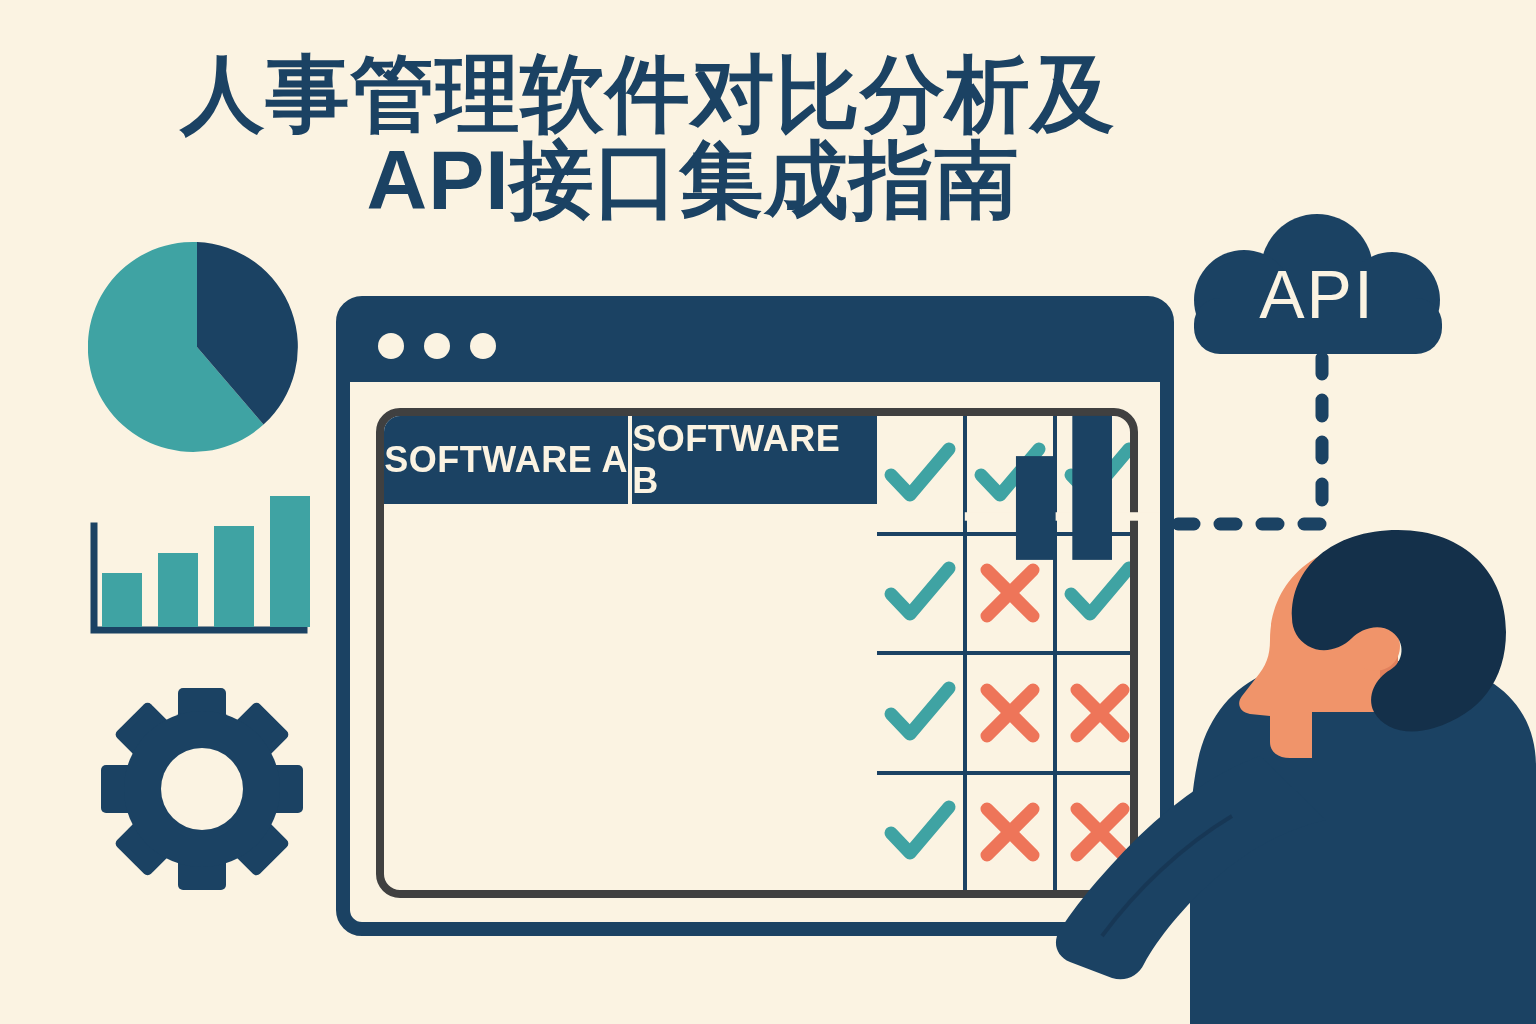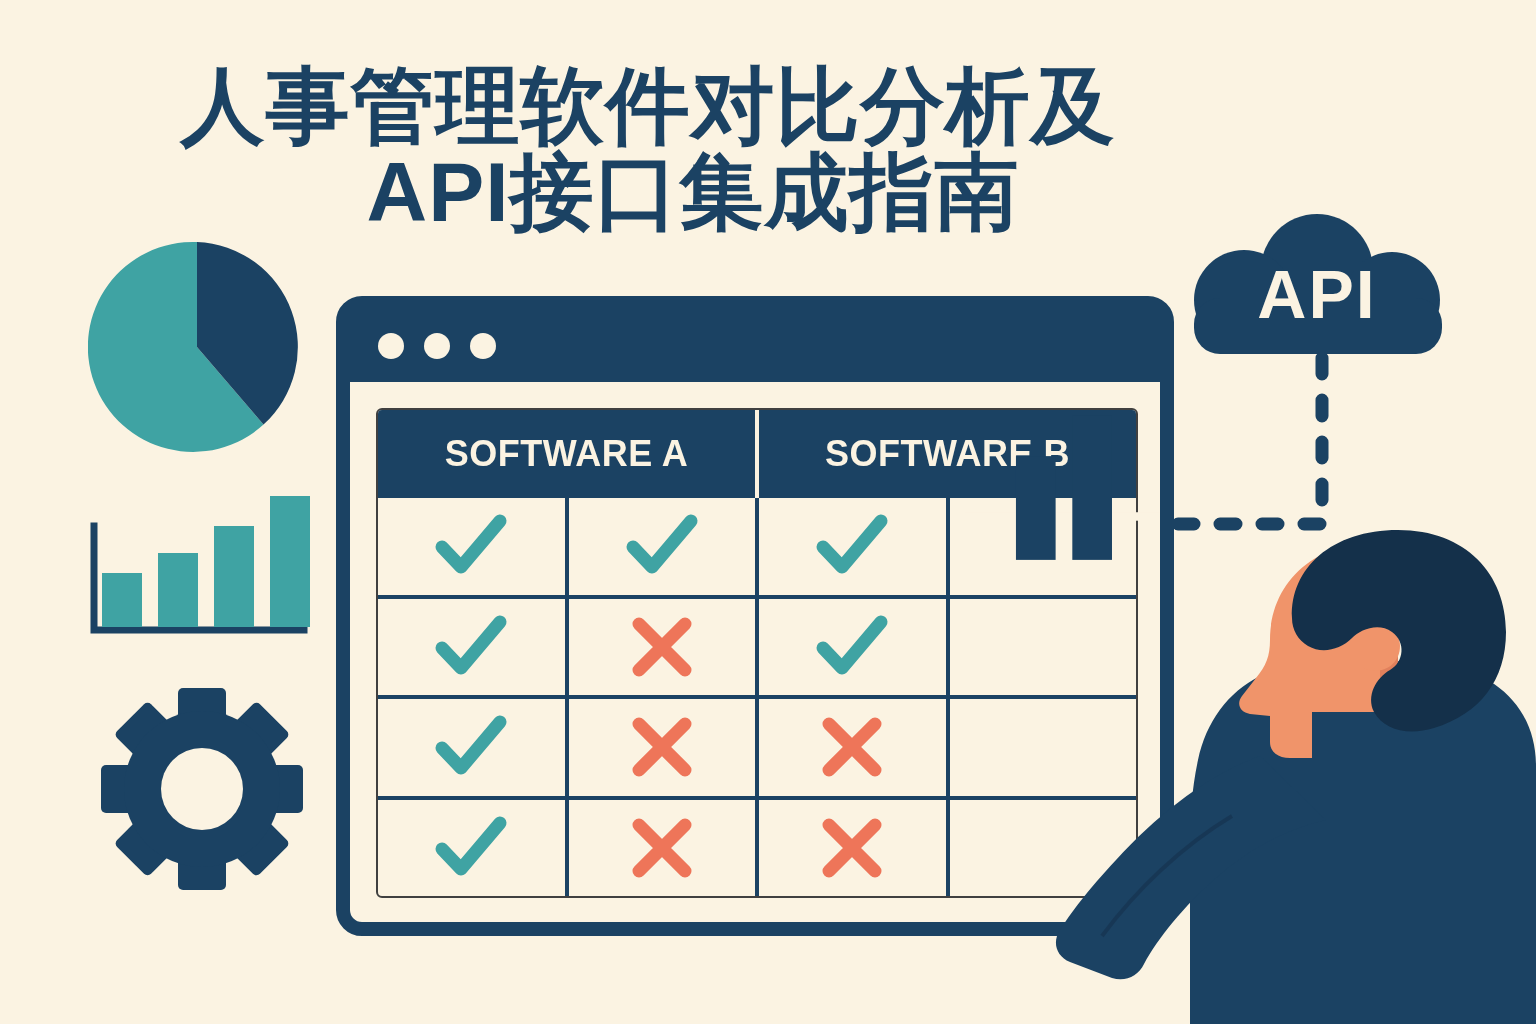--- a/index.html
+++ b/index.html
@@ -15,21 +15,21 @@
     width: 1536px;
     height: 1024px;
     background: #FBF3E2;
     overflow: hidden;
   }
 
   
   #title-block {
     position: absolute;
     left: 0;
-    top: 64px;
+    top: 52px;
     width: 1316px;
     text-align: center;
     pointer-events: none;
   }
   .title-line {
     display: block;
     color: #1B4263;
     font-weight: 800;
     font-size: 84px;
     line-height: 1.02;
@@ -71,21 +71,21 @@
     height: 158px;
   }
   #api-cloud-label {
     position: absolute;
     left: 1176px;
     top: 255px;
     width: 282px;
     text-align: center;
     color: #FBF3E2;
     font-size: 68px;
-    font-weight: 700;
+    font-weight: 400;
     letter-spacing: 2px;
     pointer-events: none;
   }
   #api-connector {
     position: absolute;
     left: 1150px;
     top: 352px;
     width: 260px;
     height: 200px;
   }
@@ -128,25 +128,25 @@
     right: 0;
     bottom: 0;
     padding: 26px 22px 24px 26px;
     box-sizing: border-box;
   }
 
   
   #comparison-table {
     width: 100%;
     height: 100%;
-    border: 2px solid #404040;
-    border-radius: 6px;
+    border: 8px solid #404040;
+    border-radius: 24px;
     box-sizing: border-box;
     display: flex;
-    flex-direction: column;
+    flex-direction: row;
     overflow: hidden;
     background: #FBF3E2;
   }
   #table-header-row {
     display: flex;
     height: 88px;
     background: #1B4263;
     flex: none;
   }
   .th-cell {

